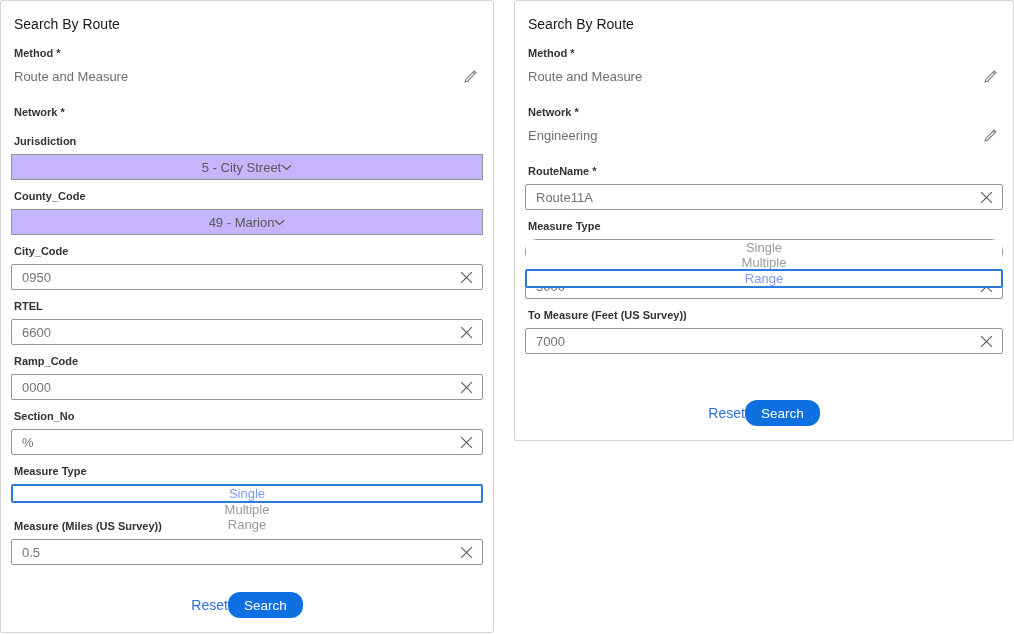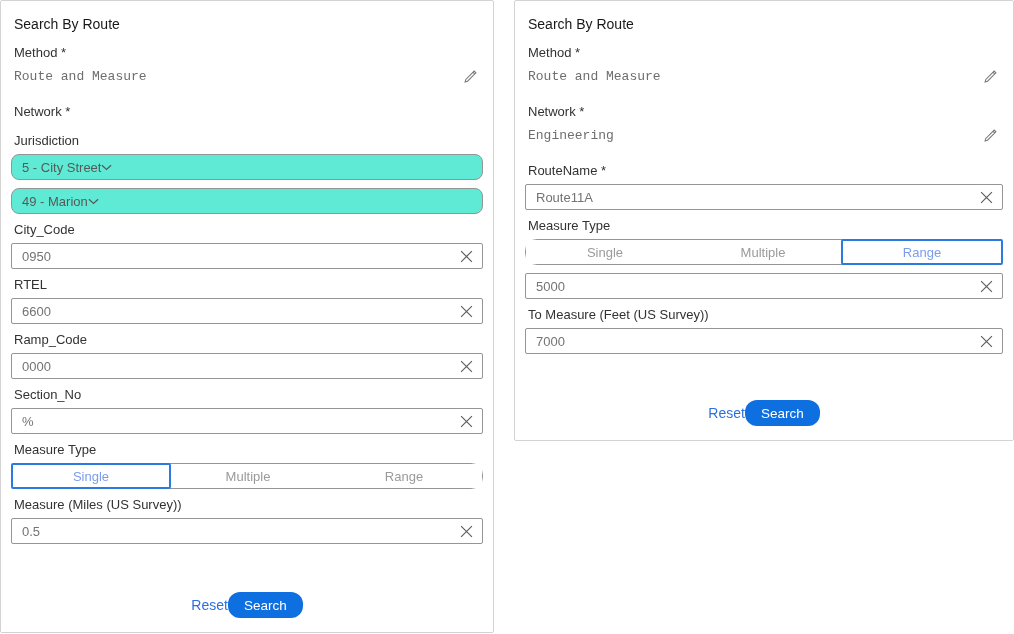--- a/index.html
+++ b/index.html
@@ -22,41 +22,42 @@
   .panel-left  { width: 494px; height: 633px; }
   .panel-right { width: 500px; height: 441px; }
 
   .panel-title {
     font-size: 14px; color: #181818; line-height: 18px;
     margin: 2px 0 12px 3px;
   }
 
   .field { margin-bottom: 8px; }
   .field-label {
-    font-size: 13px; color: #323232; line-height: 16px;
+    font-size: 11px; color: #323232; line-height: 16px;
     margin: 0 0 5px 3px;
+    font-weight: bold;
   }
 
   
   .readonly-row {
     display: flex; align-items: center; justify-content: space-between;
-    min-height: 20px; margin: 0 3px 10px 3px; font-family: Liberation Mono, monospace;
+    min-height: 20px; margin: 0 3px 10px 3px;
   }
   .readonly-value { font-size: 13px; color: #6e6e6e; line-height: 19px; }
   .icon-btn {
     background: none; border: none; padding: 0; margin: 0;
     display: flex; align-items: center; justify-content: center;
     cursor: pointer; width: 20px; height: 20px;
   }
 
   
   .select-box {
-    height: 26px; border: 1px solid #959595; border-radius: 8px;
-    background: #5eead4; display: flex; align-items: center;
-    justify-content: flex-start; padding: 0 10px; cursor: pointer;
+    height: 26px; border: 1px solid #959595; border-radius: 0;
+    background: #c4b5fd; display: flex; align-items: center;
+    justify-content: center; padding: 0 10px; cursor: pointer;
   }
   .select-value { font-size: 13px; color: #595959; }
 
   
   .input-box {
     height: 26px; border: 1px solid #959595; border-radius: 2px;
     background: #fff; display: flex; align-items: center;
   }
   .input-box input {
     flex: 1; min-width: 0; border: none; outline: none; background: transparent;
@@ -66,20 +67,21 @@
   .clear-btn {
     background: none; border: none; padding: 0; margin: 0;
     width: 32px; height: 100%; display: flex; align-items: center;
     justify-content: center; cursor: pointer; flex: 0 0 auto;
   }
 
   
   .segmented {
     display: flex; height: 26px; border: 1px solid #959595; border-radius: 12px;
     background: #fff;
+    flex-direction: column;
   }
   .segment {
     flex: 1 1 0; display: flex; align-items: center; justify-content: center;
     font-size: 13px; color: #9a9a9a; background: #fff; border: none;
     font-family: inherit; cursor: pointer; padding: 0;
   }
   .segment.selected {
     margin: -1px; border: 2px solid #2b7ae0; border-radius: 2px;
     color: #7b9cec; position: relative; z-index: 1; background: #fff;
   }
@@ -133,20 +135,21 @@
         <span class="select-value">5 - City Street</span>
         <span class="i-chevron">
   <svg width="11" height="7" viewBox="0 0 12 7" fill="none" stroke="#595959" stroke-width="1.4">
     <path d="M1 1 L6 5.6 L11 1"></path>
   </svg>
 </span>
       </div>
     </div>
 
     <div class="field">
+      <div class="field-label">County_Code</div>
       <div class="select-box">
         <span class="select-value">49 - Marion</span>
         <span class="i-chevron">
   <svg width="11" height="7" viewBox="0 0 12 7" fill="none" stroke="#595959" stroke-width="1.4">
     <path d="M1 1 L6 5.6 L11 1"></path>
   </svg>
 </span>
       </div>
     </div>
 

